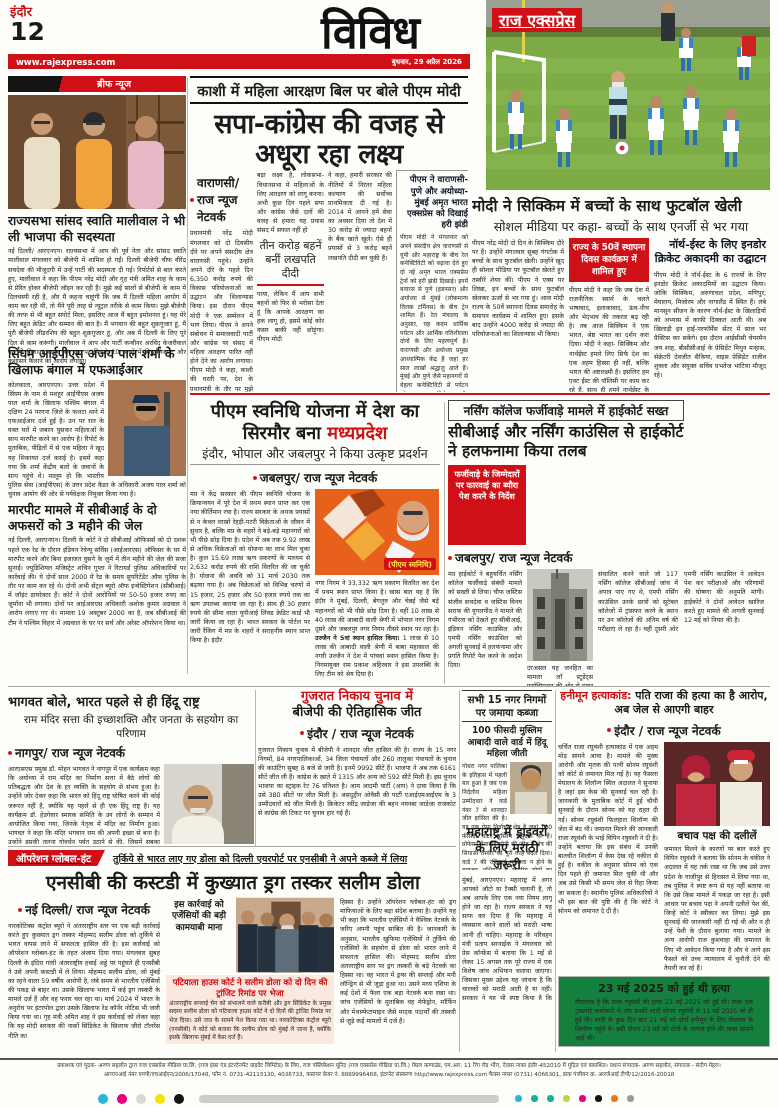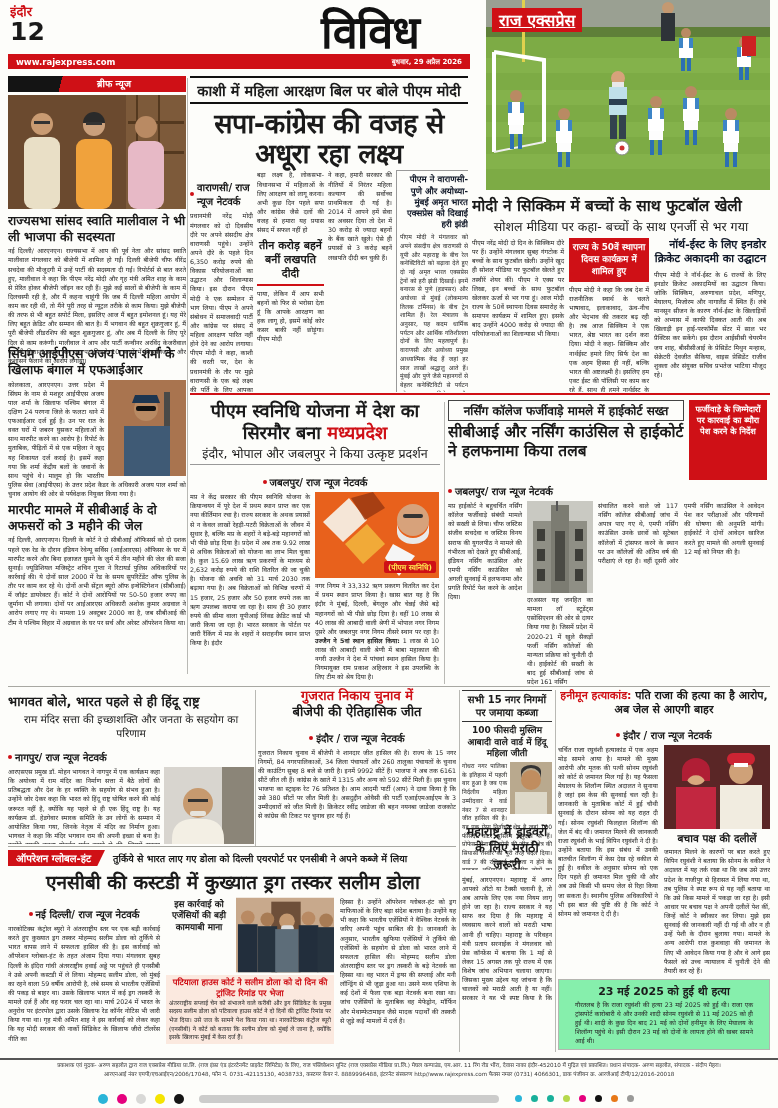--- a/index.html
+++ b/index.html
@@ -1,20 +1,20 @@
 <!DOCTYPE html>
 <html><head>
 <meta charset="utf-8">
 <style>
   html,body{margin:0;padding:0;background:#e8e8e4;}
   .pg{position:relative;width:778px;height:1108px;margin:0 auto;background:#fdfdfa;
       font-family:"DejaVu Sans",sans-serif;color:#1a1a1a;overflow:hidden;}
   .blk{position:absolute;overflow:hidden;}
   .bt{font-size:6.3px;line-height:1.45;text-align:justify;color:#262626;}
-  .dl{display:flex;align-items:center;justify-content:center;gap:3px;font-size:10px;font-weight:bold;margin:10px 0 3px;}
+  .dl{display:flex;align-items:center;justify-content:center;gap:3px;font-size:12px;font-weight:bold;margin:4px 0 3px;}
   .dot{width:4px;height:4px;border-radius:50%;background:#cf1016;flex:0 0 auto;}
   .red{color:#cf1016;}
   .vr{position:absolute;width:1px;background:#b9b9b4;}
   .hr{position:absolute;height:1px;background:#a8a8a2;}
   .flexrow{display:flex;gap:5px;}
   .photo{display:block;}
   
   .city{font-size:13px;font-weight:bold;color:#cf1016;line-height:1;}
   .pageno{font-size:25px;font-weight:bold;line-height:1;margin-top:1px;}
   .redbar{position:absolute;left:8px;top:54px;width:462px;height:15px;background:#cf1016;
@@ -25,41 +25,41 @@
             font-size:45px;font-weight:bold;letter-spacing:-1px;color:#111;}
   .rexlabel{position:absolute;top:8px;left:6px;background:#cf1016;color:#fff;font-weight:bold;
             font-size:16px;padding:1px 7px;text-decoration:underline;}
   
   .brief-badge{position:relative;height:16px;background:linear-gradient(105deg,#141414 30%,#cf1016 30%);
                color:#fff;font-weight:bold;font-size:9.5px;text-align:center;line-height:16px;padding-left:34px;}
   .bhead{font-size:12.5px;font-weight:bold;line-height:1.25;margin:4px 0 2px;}
   .lead-kicker{border-top:2px solid #111;border-bottom:2px solid #111;font-weight:bold;
                font-size:14.5px;text-align:center;padding:2px 0;}
   .lead-head{font-size:27px;font-weight:bold;text-align:center;line-height:1.1;letter-spacing:-0.5px;margin:5px 0 2px;}
-  .pq{font-size:11px;font-weight:bold;text-align:center;line-height:1.25;border-bottom:2px solid #cf1016;
+  .pq{font-size:11px;font-weight:normal;text-align:center;line-height:1.25;border-bottom:2px solid #cf1016;
       padding:2px 0 3px;margin:3px 0;}
   .subbox{border:1px solid #999;padding:3px;box-sizing:border-box;}
   .subbox-h{font-size:8.6px;font-weight:bold;text-align:right;line-height:1.3;margin-bottom:3px;color:#101828;}
   .fb-head{font-size:15.5px;font-weight:bold;white-space:nowrap;}
   .fb-sub{font-size:12.5px;text-align:center;margin:2px 0 3px;}
   .redbox{background:#cf1016;color:#fff;font-weight:bold;font-size:8.8px;text-align:center;
           padding:4px 3px;line-height:1.35;box-sizing:border-box;}
   .sv-head{font-size:18px;font-weight:bold;text-align:center;line-height:1.2;}
   .sv-sub{font-size:12.5px;text-align:center;margin:2px 0;}
   .nr-kick{border:1px solid #444;font-weight:bold;font-size:12px;text-align:center;padding:1px 2px;}
   .nr-head{font-size:15.5px;font-weight:bold;line-height:1.2;margin-top:2px;}
   .bh-head{font-size:13px;font-weight:bold;white-space:nowrap;}
   .bh-sub{font-size:10.5px;text-align:center;margin:2px 0;}
   .gj-head{font-size:13px;font-weight:bold;text-align:center;line-height:1.25;}
   .cv-box{border-top:1.5px solid #333;border-bottom:1.5px solid #333;font-weight:bold;font-size:10px;
           text-align:center;padding:2px 0;line-height:1.3;}
   .cv-head{font-size:9px;font-weight:bold;text-align:center;line-height:1.3;margin:3px 0 2px;}
   .sn-head{font-size:16px;font-weight:bold;text-align:center;line-height:1.2;}
   .sn-sub{font-size:11px;font-weight:bold;text-align:center;line-height:1.3;margin:1px 0;}
-  .graybox{background:#86efac;border:1px solid #b5b5b0;padding:3px 16px;box-sizing:border-box;}
+  .graybox{background:#15803d;border:1px solid #b5b5b0;padding:3px 16px;box-sizing:border-box;}
   .gb-head{font-size:11px;font-weight:bold;text-align:center;margin-bottom:2px;}
   .ncb-badge{display:inline-block;background:#cf1016;color:#fff;font-weight:bold;font-size:10px;
              padding:1px 14px 1px 8px;clip-path:polygon(0 0,100% 0,92% 100%,0 100%);}
   .ncb-kick{font-weight:bold;font-size:9.5px;}
   .ncb-head{font-size:19px;font-weight:bold;text-align:center;white-space:nowrap;margin:3px 0 2px;}
   .ncb-pq{font-weight:bold;font-size:8.8px;text-align:center;line-height:1.3;padding:2px;}
   .capbox{background:#fbe9df;padding:2px 3px;margin-top:2px;}
   .cap-h{color:#cf1016;font-weight:bold;font-size:8.4px;text-align:center;line-height:1.3;}
   .mr-head{font-size:12.5px;font-weight:bold;text-align:center;line-height:1.3;margin-bottom:2px;}
   .footer{position:absolute;left:0;top:1058px;width:778px;height:50px;border-top:2px solid #555;}
@@ -280,21 +280,21 @@
             <path d="M78 52 l22 12 l-16 20 l-14 -18 z" fill="#f5f5f5"></path>
           </svg>
           <span style="position:absolute;right:3px;bottom:5px;background:#cf1016;color:#ffe34d;font-weight:bold;font-size:7.5px;padding:1px 4px;border-radius:2px;">(पीएम स्वनिधि)</span>
         </div>
         <div class="bt" style="margin-top:3px;"><span>नगर निगम ने 33,332 ऋण प्रकरण वितरित कर देश में प्रथम स्थान प्राप्त किया है। खास बात यह है कि इंदौर ने मुंबई, दिल्ली, बेंगलुरु और चेन्नई जैसे बड़े महानगरों को भी पीछे छोड़ दिया है। वहीं 10 लाख से 40 लाख की आबादी वाली श्रेणी में भोपाल नगर निगम दूसरे और जबलपुर नगर निगम तीसरे स्थान पर रहा है।</span> <b>उज्जैन ने 5वां स्थान हासिल किया:</b><span> 1 लाख से 10 लाख की आबादी वाली श्रेणी में बाबा महाकाल की नगरी उज्जैन ने देश में पांचवां स्थान हासिल किया है। निगमायुक्त राम प्रकाश अहिरवार ने इस उपलब्धि के लिए टीम को श्रेय दिया है।</span></div>
       </div>
     </div>
   </div>
 
   <div class="blk" style="left:448px;top:400px;width:322px;height:286px;">
-    <div class="flexrow" style="gap:5px;">
+    <div class="flexrow" style="gap:5px;flex-direction:column;">
       <div style="width:236px;flex:0 0 auto;">
         <div class="nr-kick">नर्सिंग कॉलेज फर्जीवाड़े मामले में हाईकोर्ट सख्त</div>
         <div class="nr-head">सीबीआई और नर्सिंग काउंसिल से हाईकोर्ट ने हलफनामा किया तलब</div>
       </div>
       <div class="redbox" style="width:78px;flex:0 0 auto;height:80px;font-size:8.2px;">फर्जीवाड़े के जिम्मेदारों पर कारवाई का ब्यौरा पेश करने के निर्देश</div>
     </div>
     <div class="dl" style="justify-content:flex-start;margin-top:4px;">
         <span class="dot"></span>
         <span>जबलपुर/ राज न्यूज नेटवर्क</span>
       </div>
@@ -388,21 +388,21 @@
         <div class="bt">जमानत मिलने के कारणों पर बात करते हुए विपिन रघुवंशी ने बताया कि सोनम के वकील ने अदालत में यह तर्क रखा था कि जब उसे उत्तर प्रदेश के गाजीपुर से हिरासत में लिया गया था, तब पुलिस ने स्पष्ट रूप से यह नहीं बताया था कि उसे किस मामले में पकड़ा जा रहा है। इसी आधार पर बचाव पक्ष ने अपनी दलीलें पेश कीं, जिन्हें कोर्ट ने स्वीकार कर लिया। मुझे इस सुनवाई की जानकारी नहीं दी गई थी और न ही उन्हें पेशी के दौरान बुलाया गया। मामले के अन्य आरोपी राज कुशवाहा की जमानत के लिए भी आवेदन किया गया है और वे आगे इस फैसले को उच्च न्यायालय में चुनौती देने की तैयारी कर रहे हैं।</div>
       </div>
     </div>
     <div class="graybox" style="margin-top:4px;">
       <div class="gb-head">23 मई 2025 को हुई थी हत्या</div>
       <div class="bt">गौरतलब है कि राजा रघुवंशी की हत्या 23 मई 2025 को हुई थी। राजा एक ट्रांसपोर्ट कारोबारी थे और उनकी शादी सोनम रघुवंशी से 11 मई 2025 को ही हुई थी। शादी के कुछ दिन बाद 21 मई को दोनों हनीमून के लिए मेघालय के शिलॉन्ग पहुंचे थे। इसी दौरान 23 मई को दोनों के लापता होने की खबर सामने आई थी।</div>
     </div>
   </div>
 
   <div class="blk" style="left:8px;top:850px;width:450px;height:204px;">
-    <div style="display:flex;align-items:center;gap:8px;">
+    <div style="display:flex;align-items:center;gap:8px;text-decoration:underline;">
       <span class="ncb-badge">ऑपरेशन ग्लोबल-हंट</span>
       <span class="ncb-kick">तुर्किये से भारत लाए गए डोला को दिल्ली एयरपोर्ट पर एनसीबी ने अपने कब्जे में लिया</span>
     </div>
     <div class="ncb-head">एनसीबी की कस्टडी में कुख्यात ड्रग तस्कर सलीम डोला</div>
     <div class="flexrow" style="gap:6px;">
       <div style="width:152px;flex:0 0 auto;">
         <div class="dl">
             <span class="dot"></span>
             <span>नई दिल्ली/ राज न्यूज नेटवर्क</span>
           </div>

